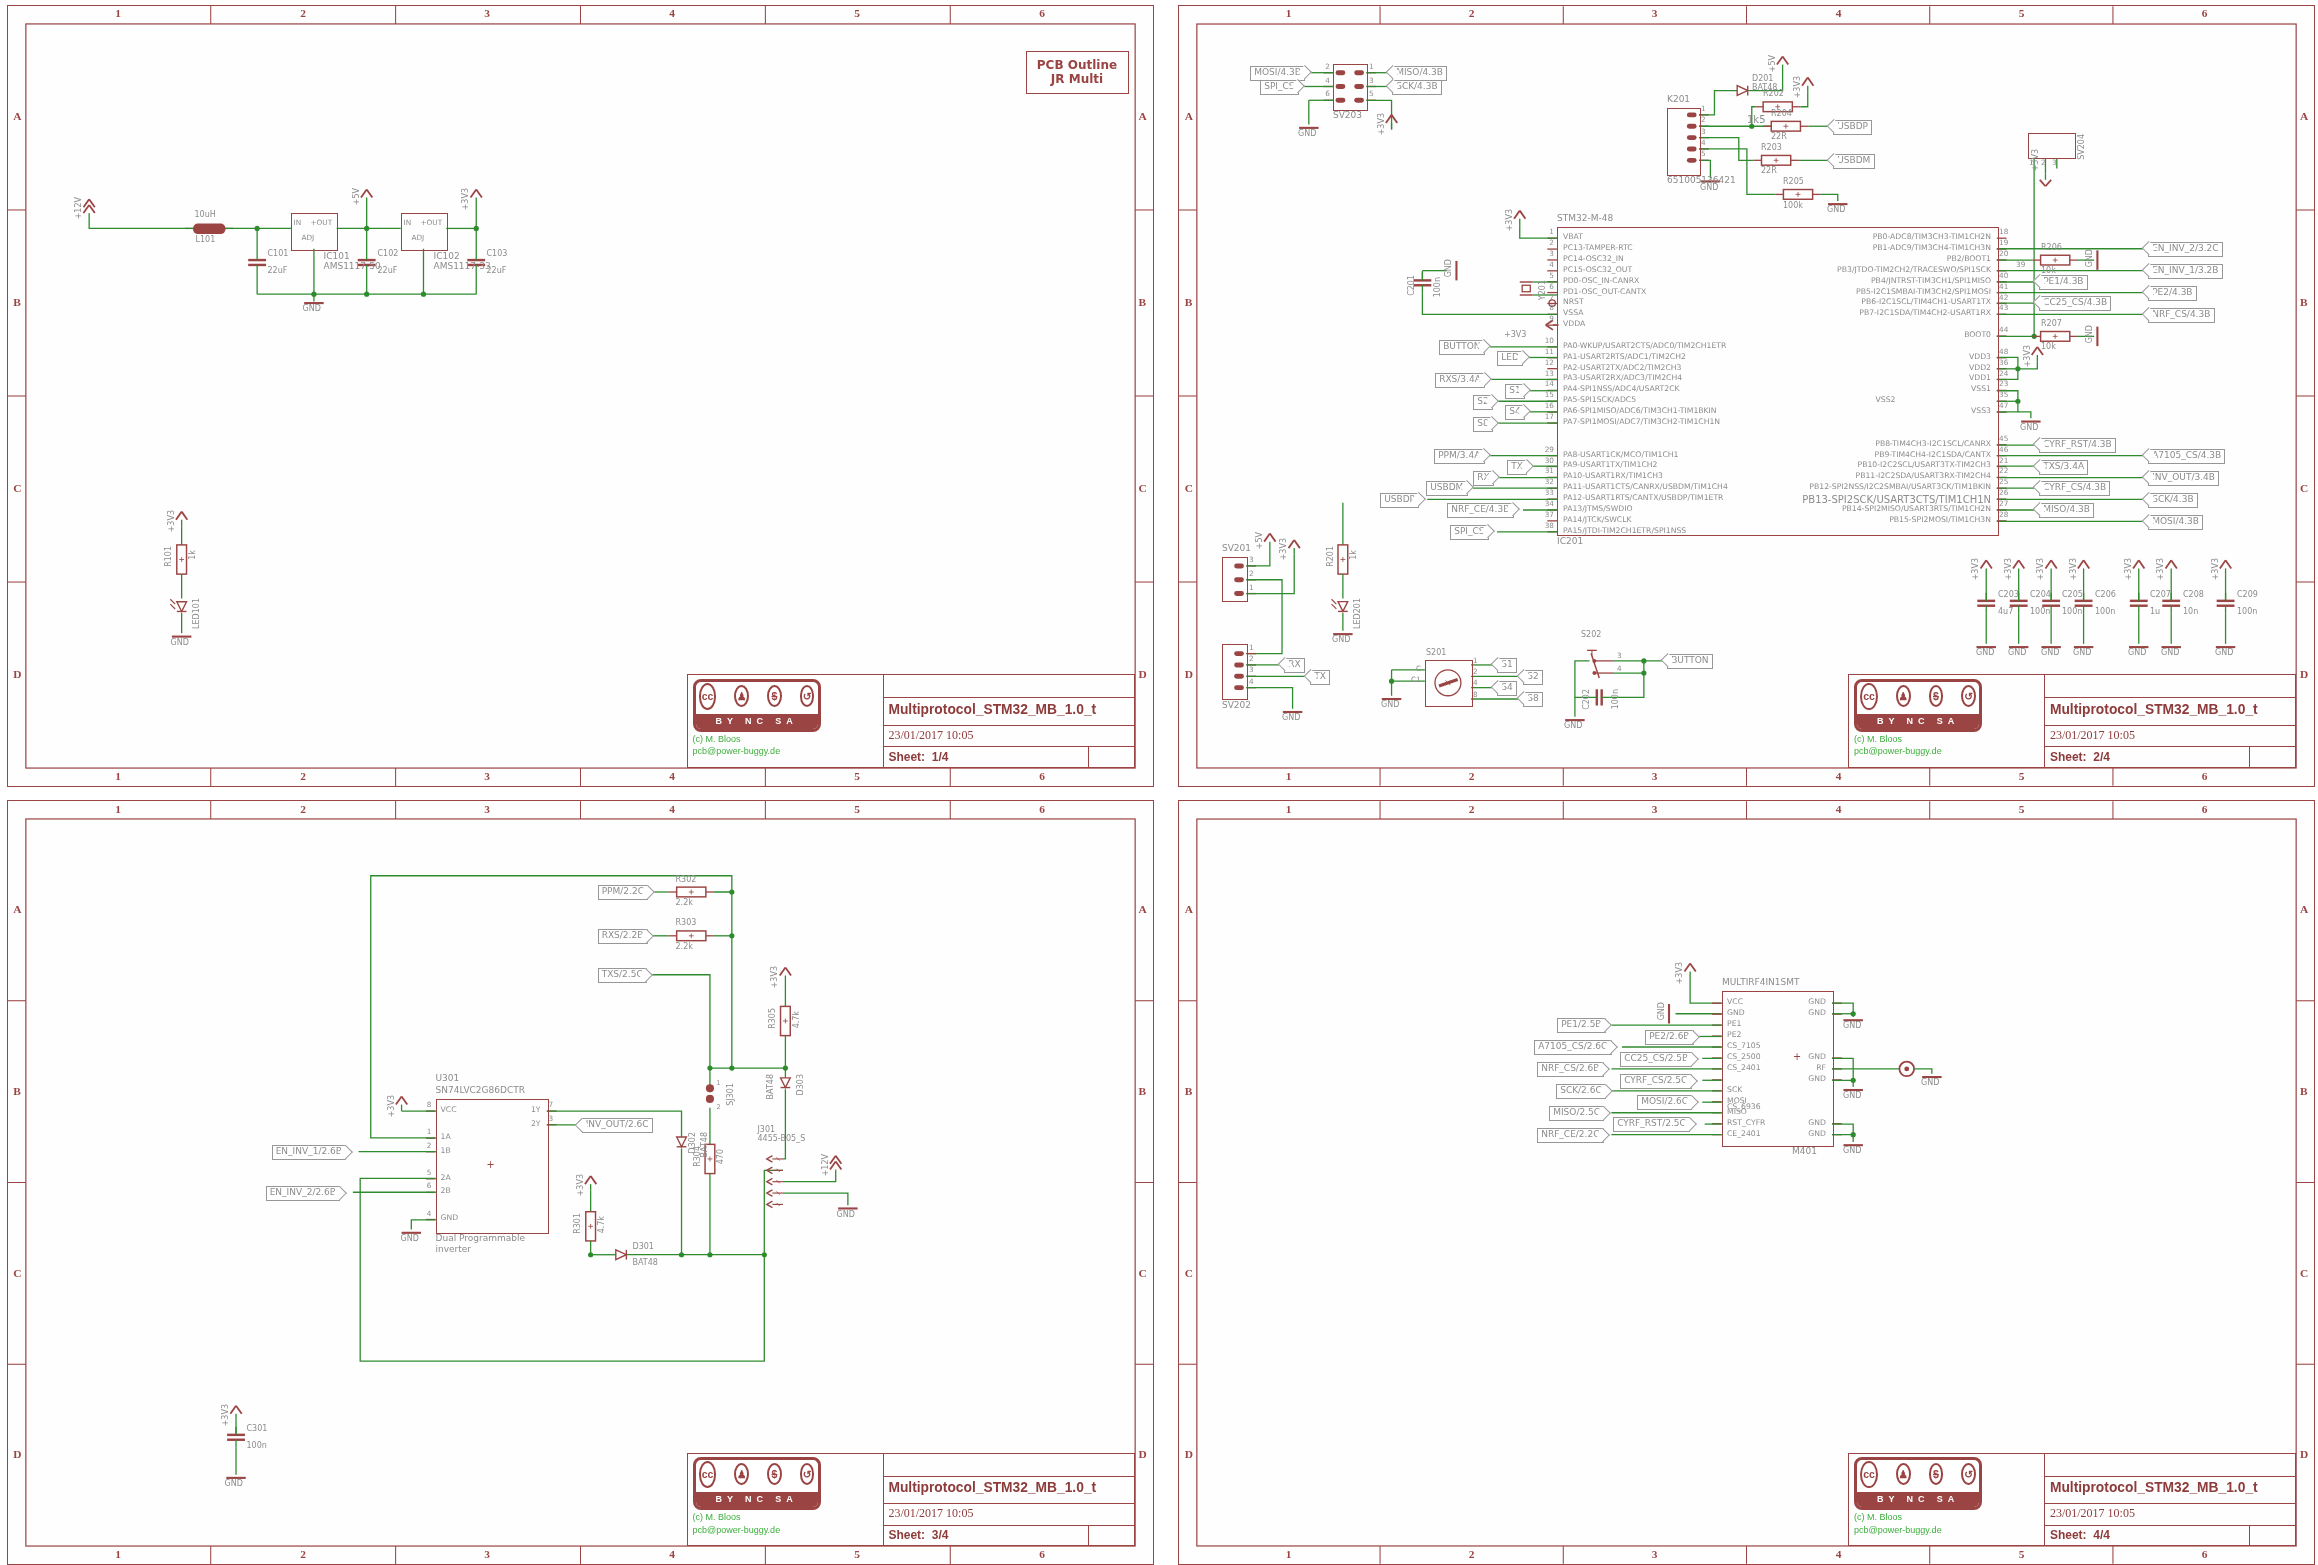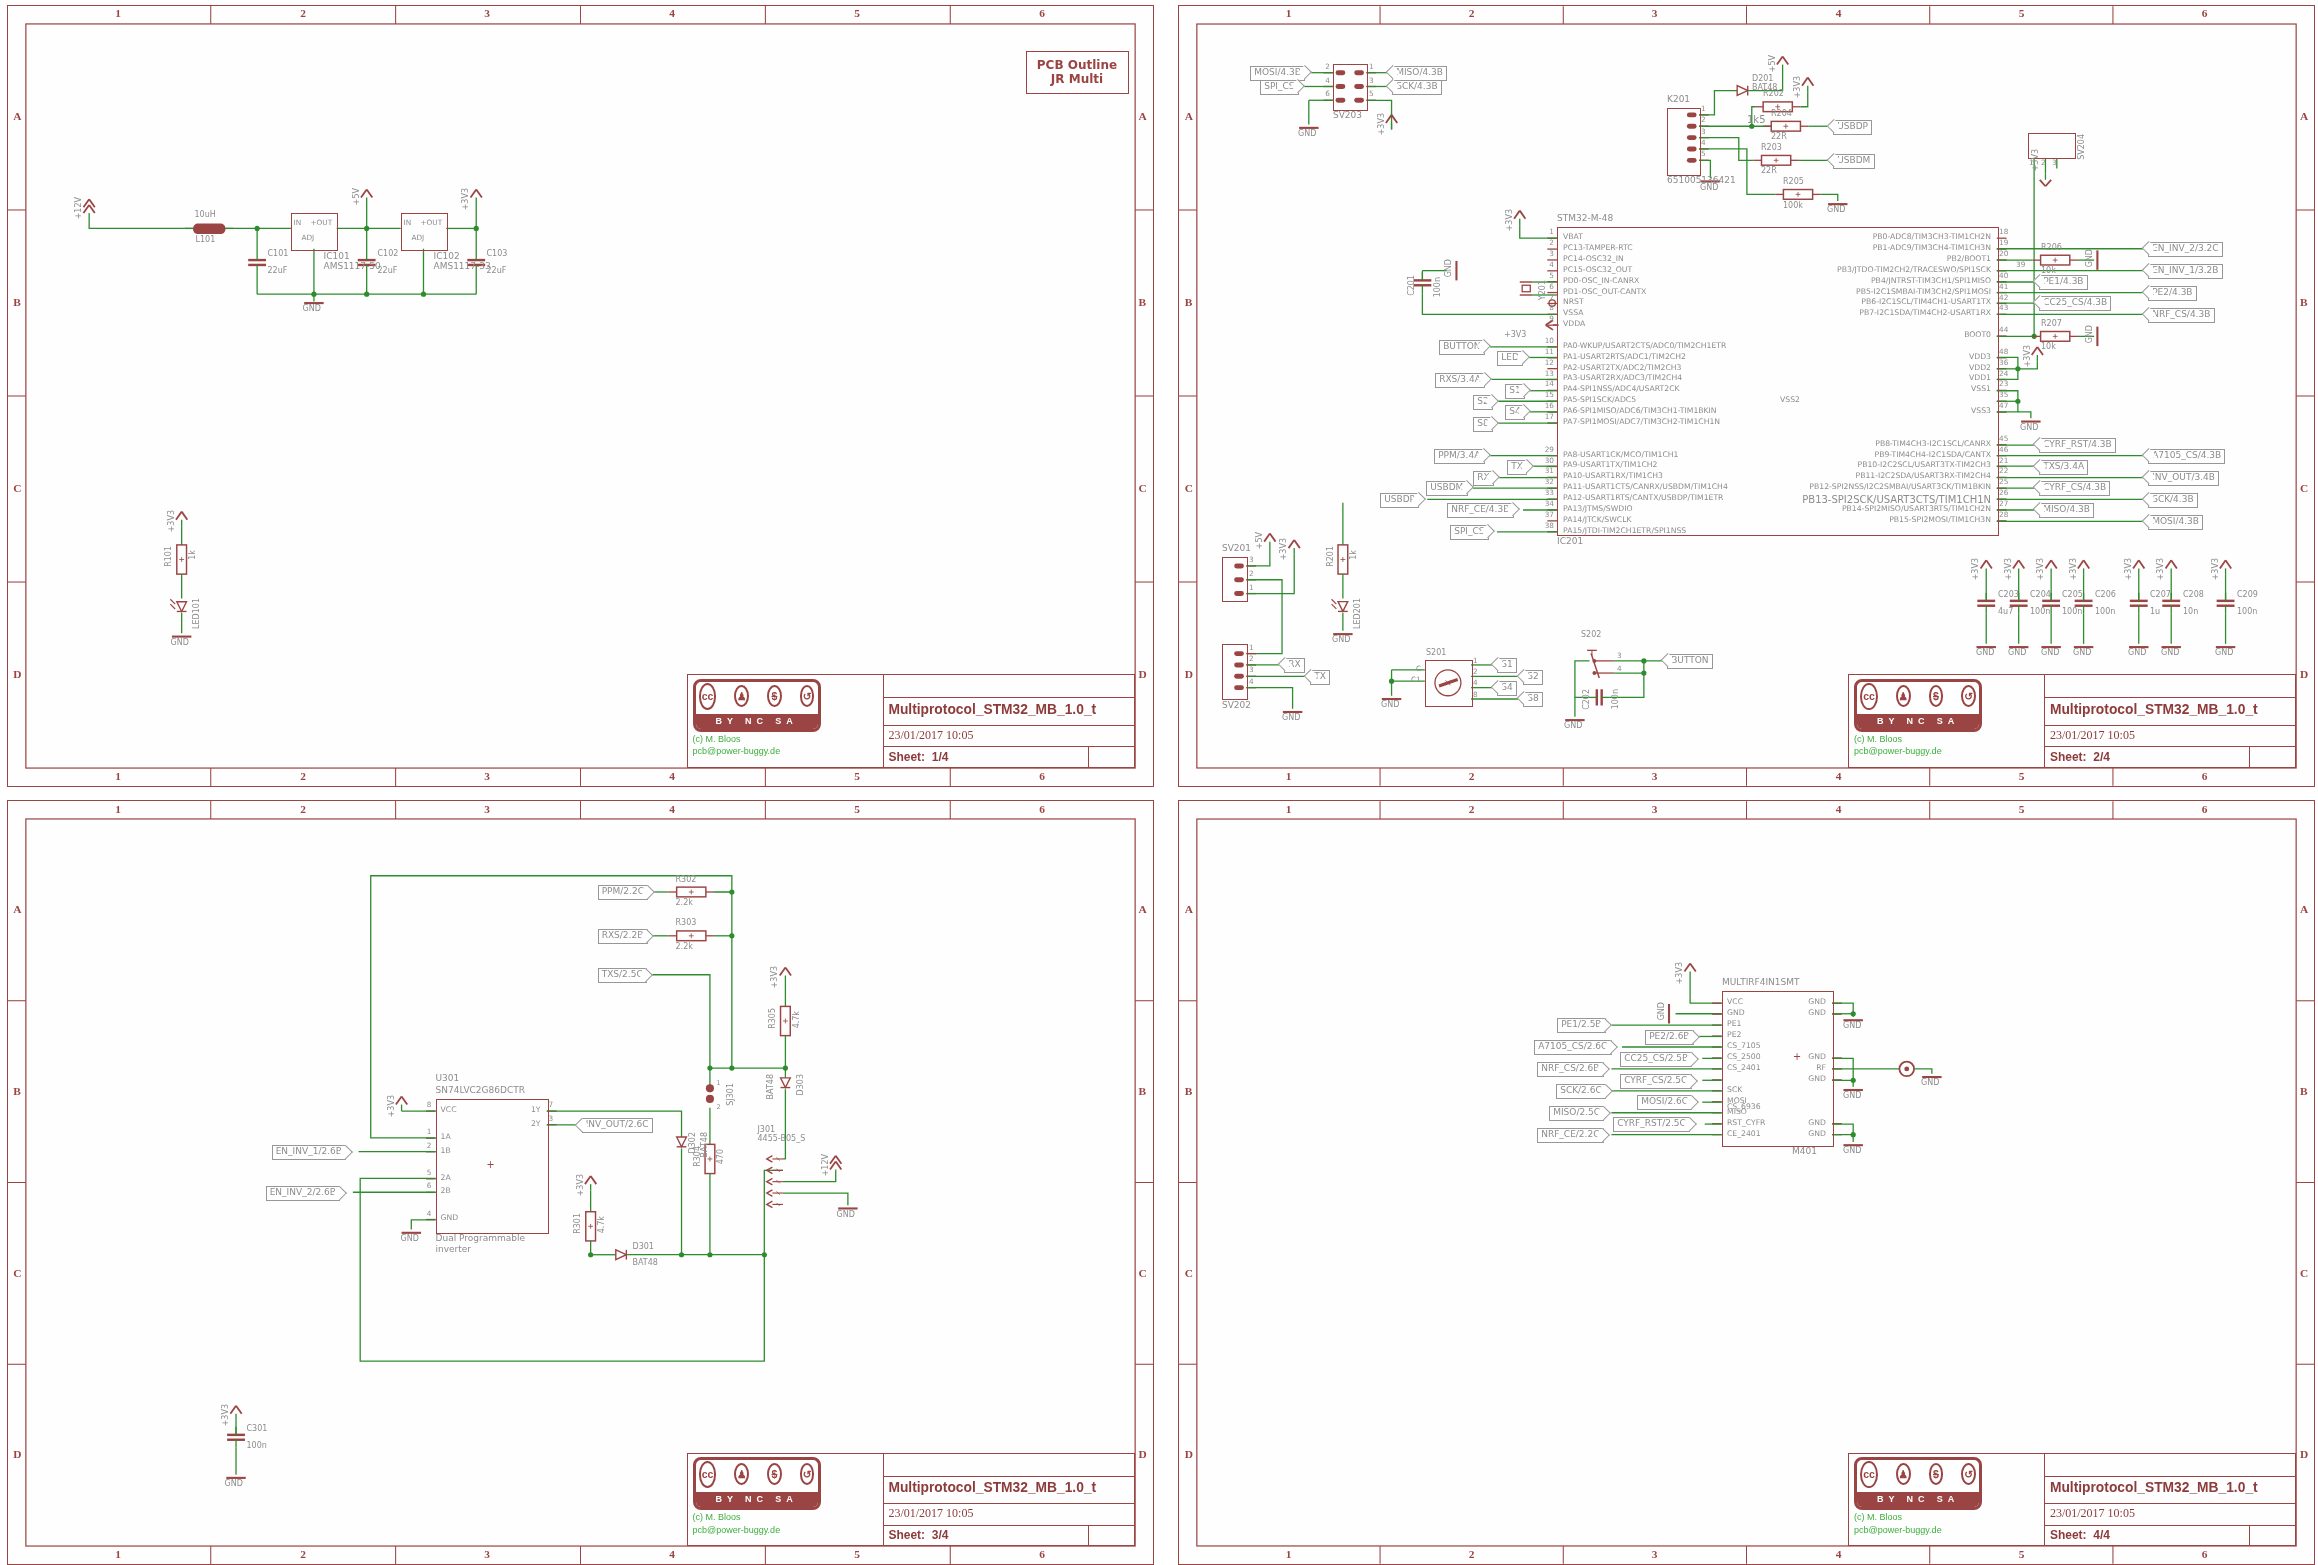--- a/index.html
+++ b/index.html
@@ -718,21 +718,21 @@
         <div class="t gy" style="left: 601px; top: 325px; font-size: 7.7px; width: 211px; text-align: right;">BOOT0</div>
         <div class="t gy" style="left: 820px; top: 342px; font-size: 7.3px; width: 21px; text-align: left;">48</div>
         <div class="t gy" style="left: 601px; top: 347px; font-size: 7.7px; width: 211px; text-align: right;">VDD3</div>
         <div class="t gy" style="left: 820px; top: 353px; font-size: 7.3px; width: 21px; text-align: left;">36</div>
         <div class="t gy" style="left: 601px; top: 358px; font-size: 7.7px; width: 211px; text-align: right;">VDD2</div>
         <div class="t gy" style="left: 820px; top: 364px; font-size: 7.3px; width: 21px; text-align: left;">24</div>
         <div class="t gy" style="left: 601px; top: 368px; font-size: 7.7px; width: 211px; text-align: right;">VDD1</div>
         <div class="t gy" style="left: 820px; top: 374px; font-size: 7.3px; width: 21px; text-align: left;">23</div>
         <div class="t gy" style="left: 601px; top: 379px; font-size: 7.7px; width: 211px; text-align: right;">VSS1</div>
         <div class="t gy" style="left: 820px; top: 385px; font-size: 7.3px; width: 21px; text-align: left;">35</div>
-        <div class="t gy" style="left: 601px; top: 390px; font-size: 7.7px; width: 211px; text-align: left;">VSS2</div>
+        <div class="t gy" style="left: 601px; top: 390px; font-size: 7.7px; width: 211px; text-align: center;">VSS2</div>
         <div class="t gy" style="left: 820px; top: 396px; font-size: 7.3px; width: 21px; text-align: left;">47</div>
         <div class="t gy" style="left: 601px; top: 401px; font-size: 7.7px; width: 211px; text-align: right;">VSS3</div>
         <div class="t gy" style="left: 820px; top: 429px; font-size: 7.3px; width: 21px; text-align: left;">45</div>
         <div class="t gy" style="left: 601px; top: 434px; font-size: 7.7px; width: 211px; text-align: right;">PB8-TIM4CH3-I2C1SCL/CANRX</div>
         <div class="t gy" style="left: 820px; top: 440px; font-size: 7.3px; width: 21px; text-align: left;">46</div>
         <div class="t gy" style="left: 601px; top: 445px; font-size: 7.7px; width: 211px; text-align: right;">PB9-TIM4CH4-I2C1SDA/CANTX</div>
         <div class="t gy" style="left: 820px; top: 451px; font-size: 7.3px; width: 21px; text-align: left;">21</div>
         <div class="t gy" style="left: 601px; top: 455px; font-size: 7.7px; width: 211px; text-align: right;">PB10-I2C2SCL/USART3TX-TIM2CH3</div>
         <div class="t gy" style="left: 820px; top: 461px; font-size: 7.3px; width: 21px; text-align: left;">22</div>
         <div class="t gy" style="left: 601px; top: 466px; font-size: 7.7px; width: 211px; text-align: right;">PB11-I2C2SDA/USART3RX-TIM2CH4</div>

